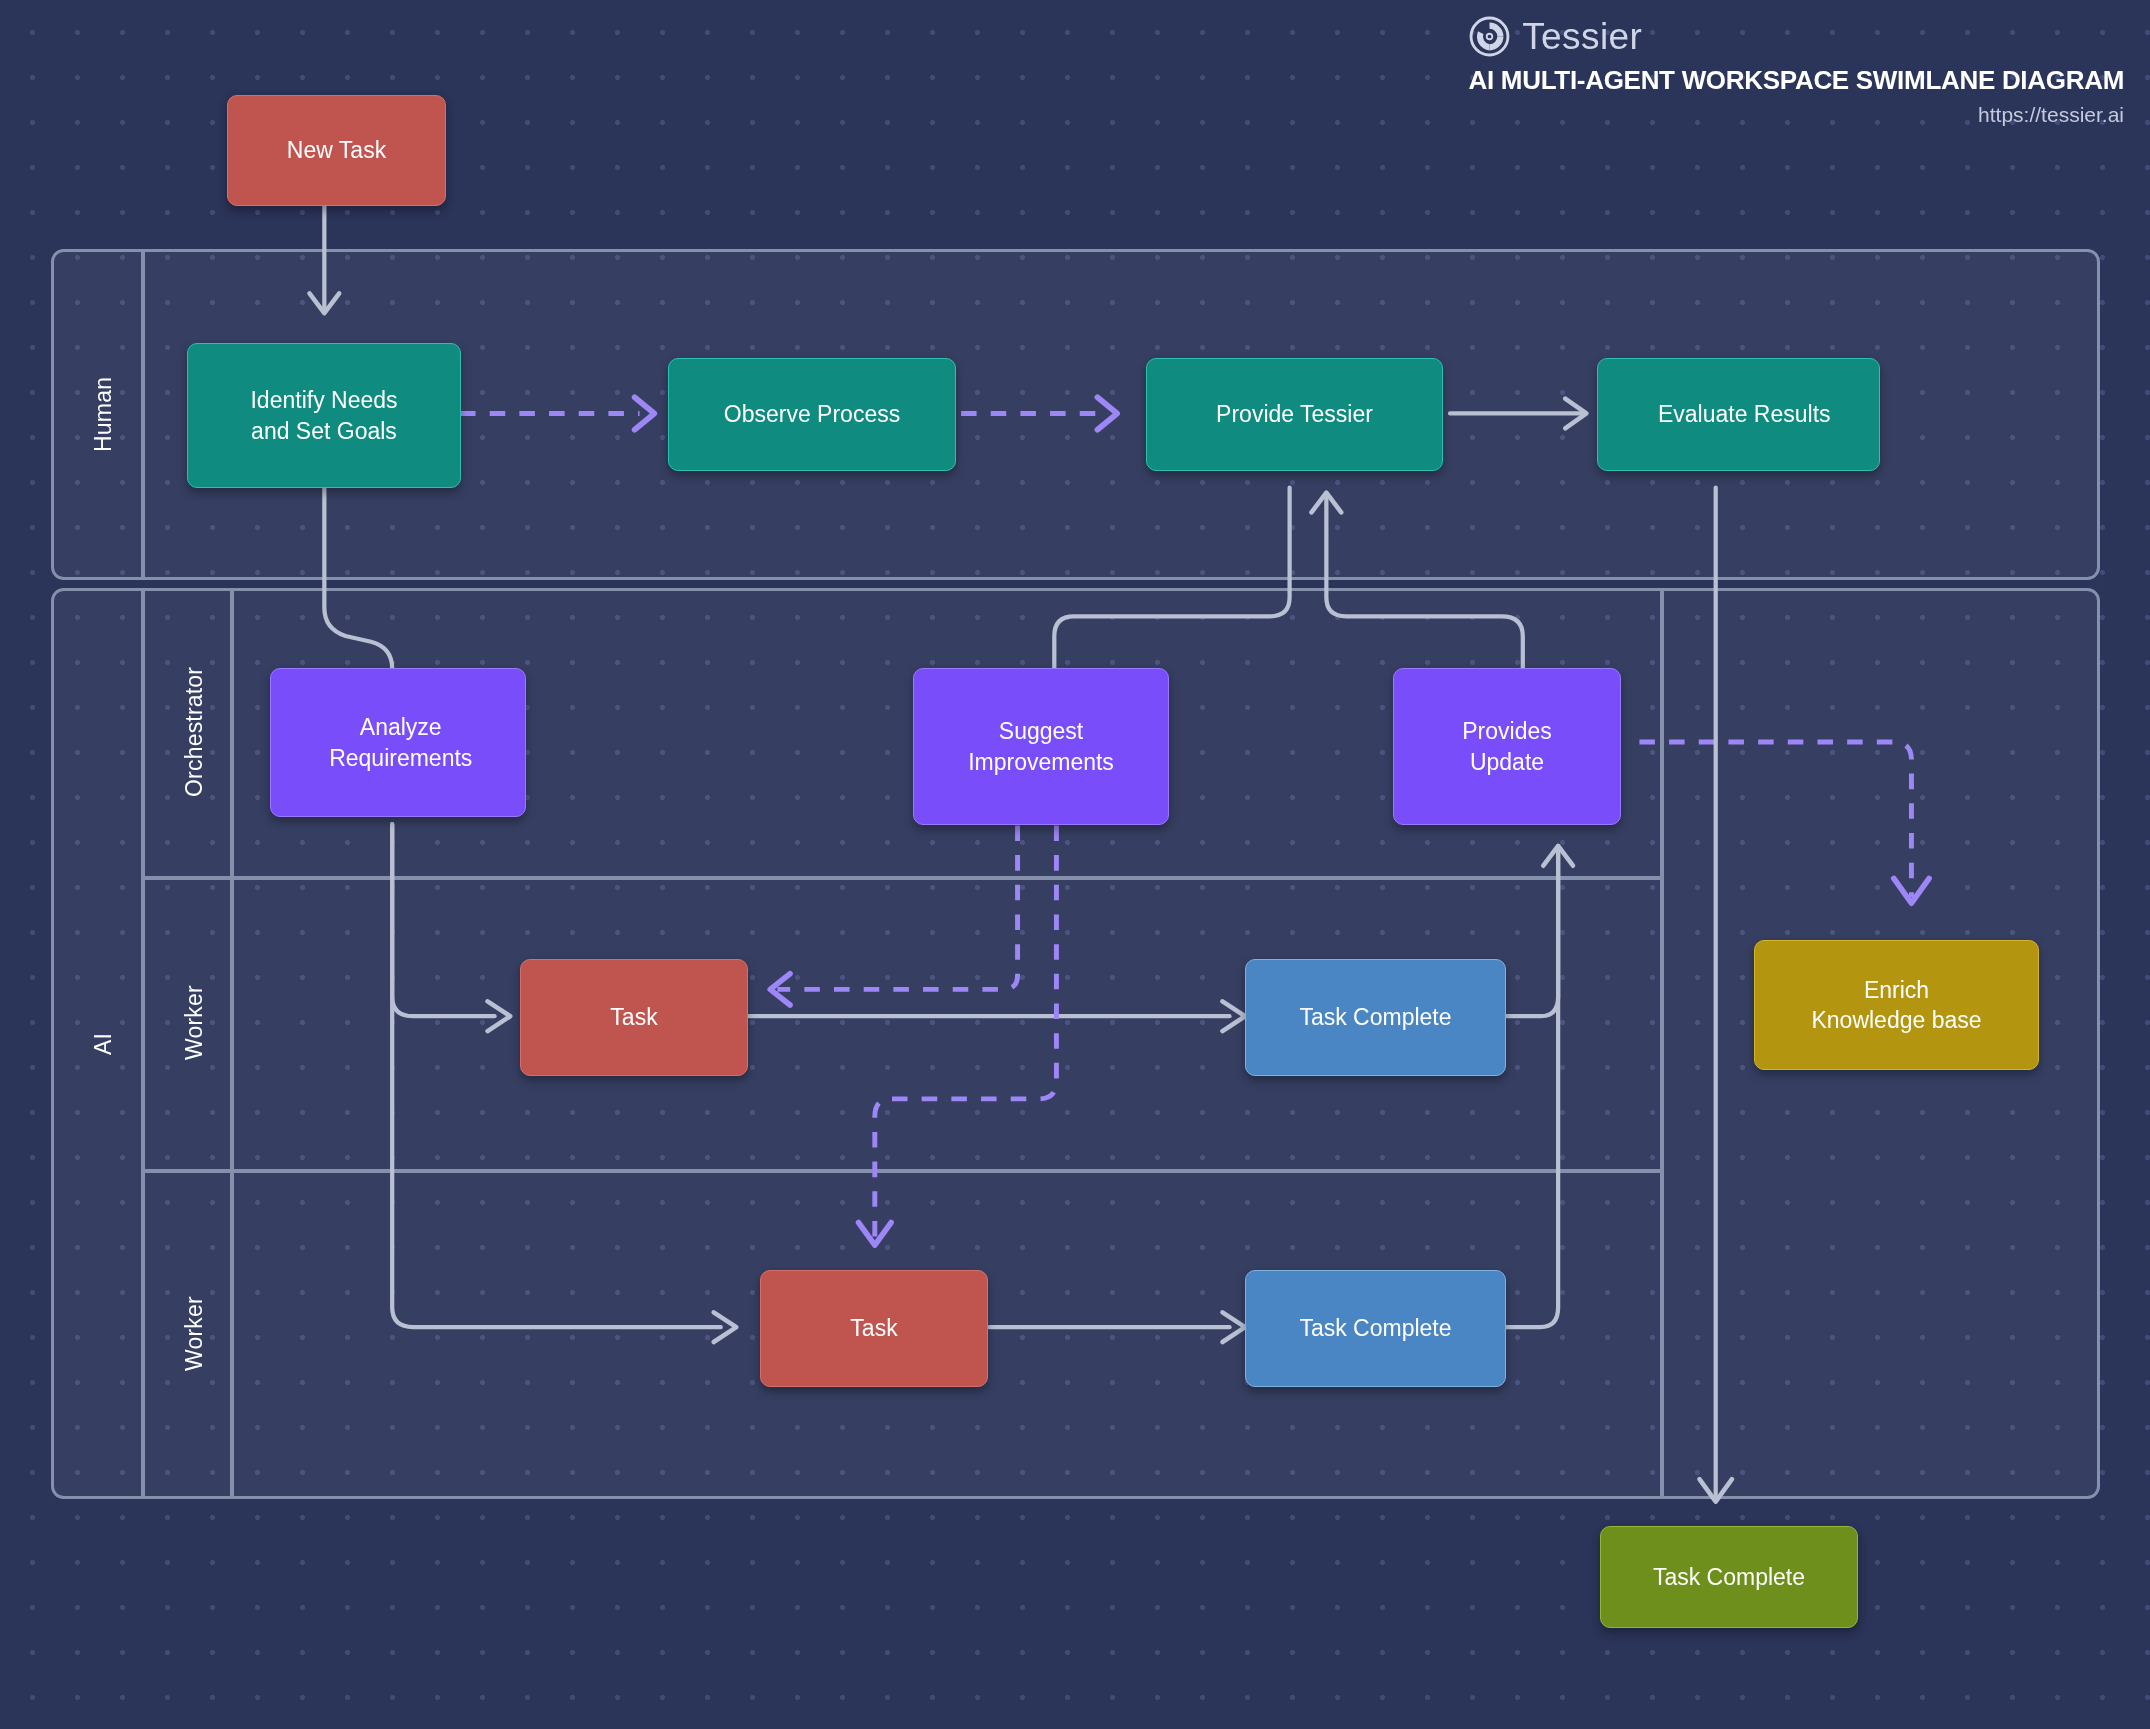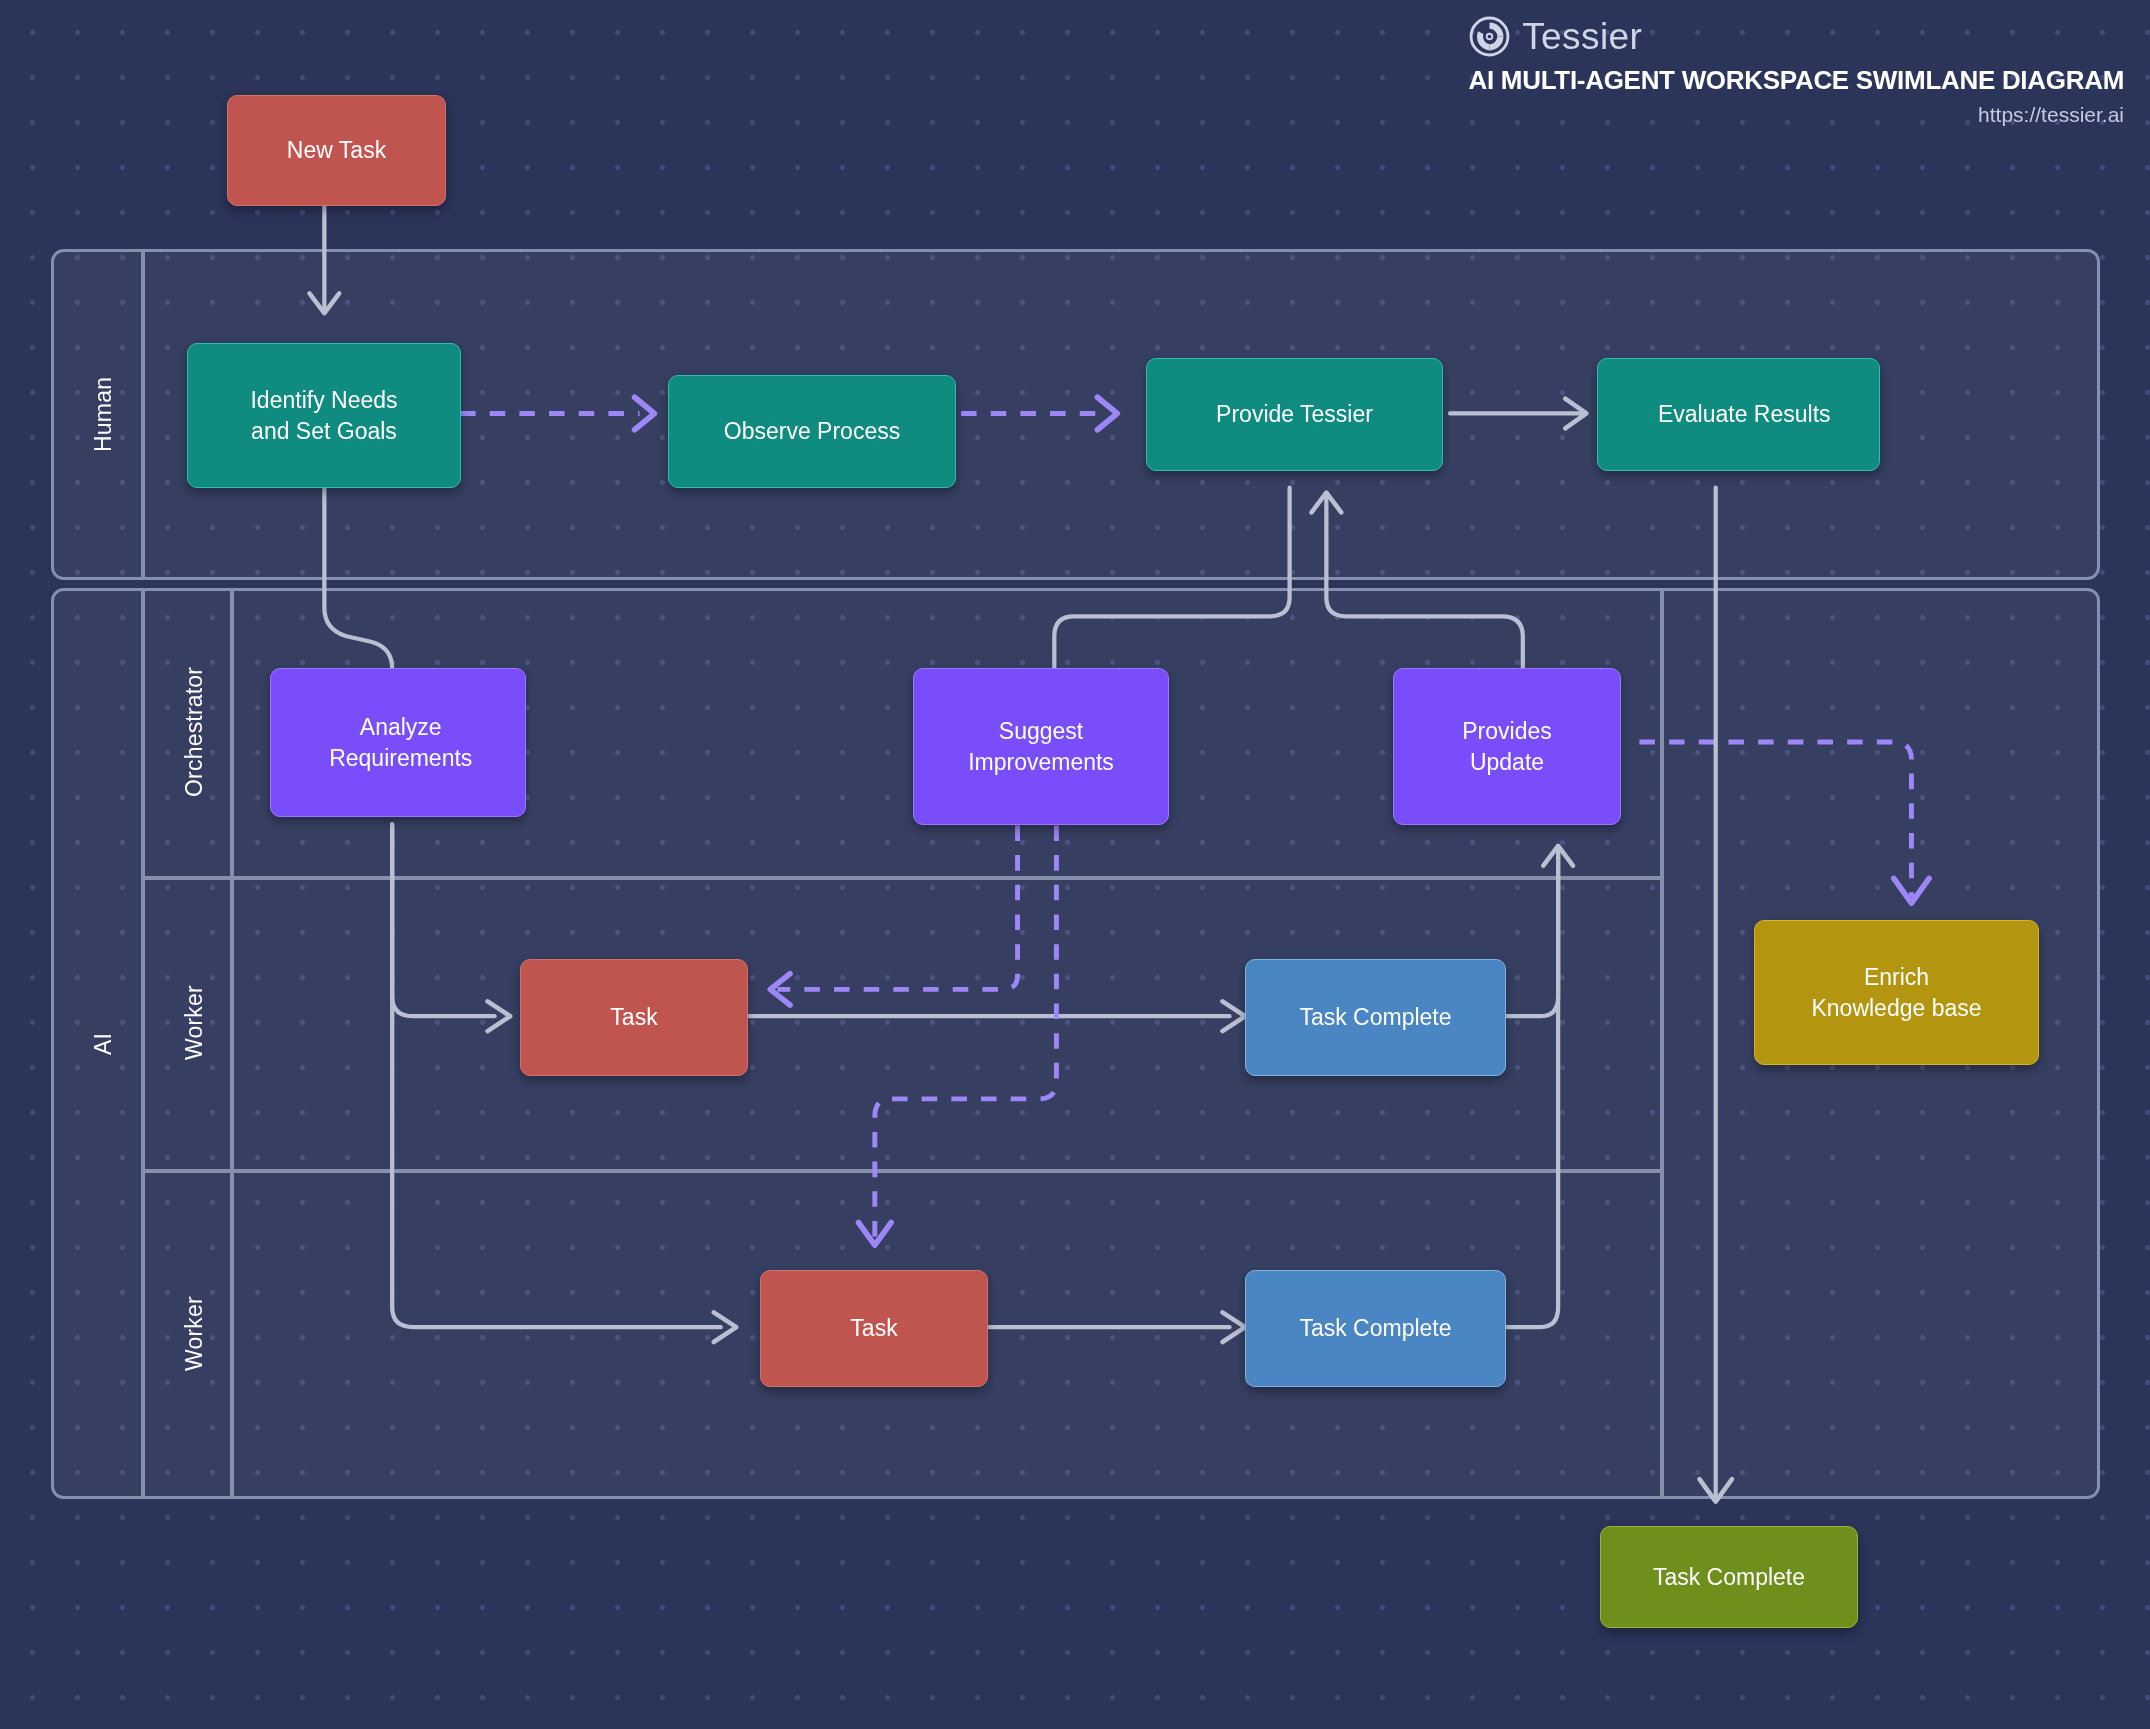--- a/index.html
+++ b/index.html
@@ -210,38 +210,38 @@
     <g>
       <path class="w-solid" d="M2428,690 L2428,2120"></path>
       <path class="ah-solid" d="M2405,2093 L2428,2125 L2451,2093"></path>
     </g>
   </svg>
 
   <div class="node n-red" style="left:215px; top:95px; width:219px; height:111px;margin-left:12px;">New Task</div>
 
   <div class="node n-teal" style="left:187px; top:343px; width:274px; height:145px;">Identify Needs<br>and Set Goals</div>
 
-  <div class="node n-teal" style="left:668px; top:358px; width:288px; height:113px;margin-top:17px;">Observe Process</div>
+  <div class="node n-teal" style="left:668px; top:358px; width:288px; height:113px;">Observe Process</div>
 
   <div class="node n-teal" style="left:1146px; top:358px; width:297px; height:113px;">Provide Tessier</div>
 
   <div class="node n-teal" style="left:1597px; top:358px; width:283px; height:113px;padding-left:20px;">Evaluate Results</div>
 
   <div class="node n-purple" style="left:270px; top:668px; width:256px; height:149px;padding-left:14px;">Analyze<br>Requirements</div>
 
   <div class="node n-purple" style="left:913px; top:668px; width:256px; height:157px;">Suggest<br>Improvements</div>
 
   <div class="node n-purple" style="left:1393px; top:668px; width:228px; height:157px;">Provides<br>Update</div>
 
   <div class="node n-red" style="left:520px; top:959px; width:228px; height:117px;">Task</div>
 
   <div class="node n-blue" style="left:1245px; top:959px; width:261px; height:117px;">Task Complete</div>
 
   <div class="node n-red" style="left:760px; top:1270px; width:228px; height:117px;">Task</div>
 
   <div class="node n-blue" style="left:1245px; top:1270px; width:261px; height:117px;">Task Complete</div>
 
-  <div class="node n-gold" style="left:1754px; top:920px; width:285px; height:145px;text-align:center;">Enrich<br>Knowledge base</div>
+  <div class="node n-gold" style="left:1754px; top:940px; width:285px; height:130px;text-align:center;">Enrich<br>Knowledge base</div>
 
   <div class="node n-green" style="left:1600px; top:1526px; width:258px; height:102px;">Task Complete</div>
 
 </div>
 
 
 </body></html>

